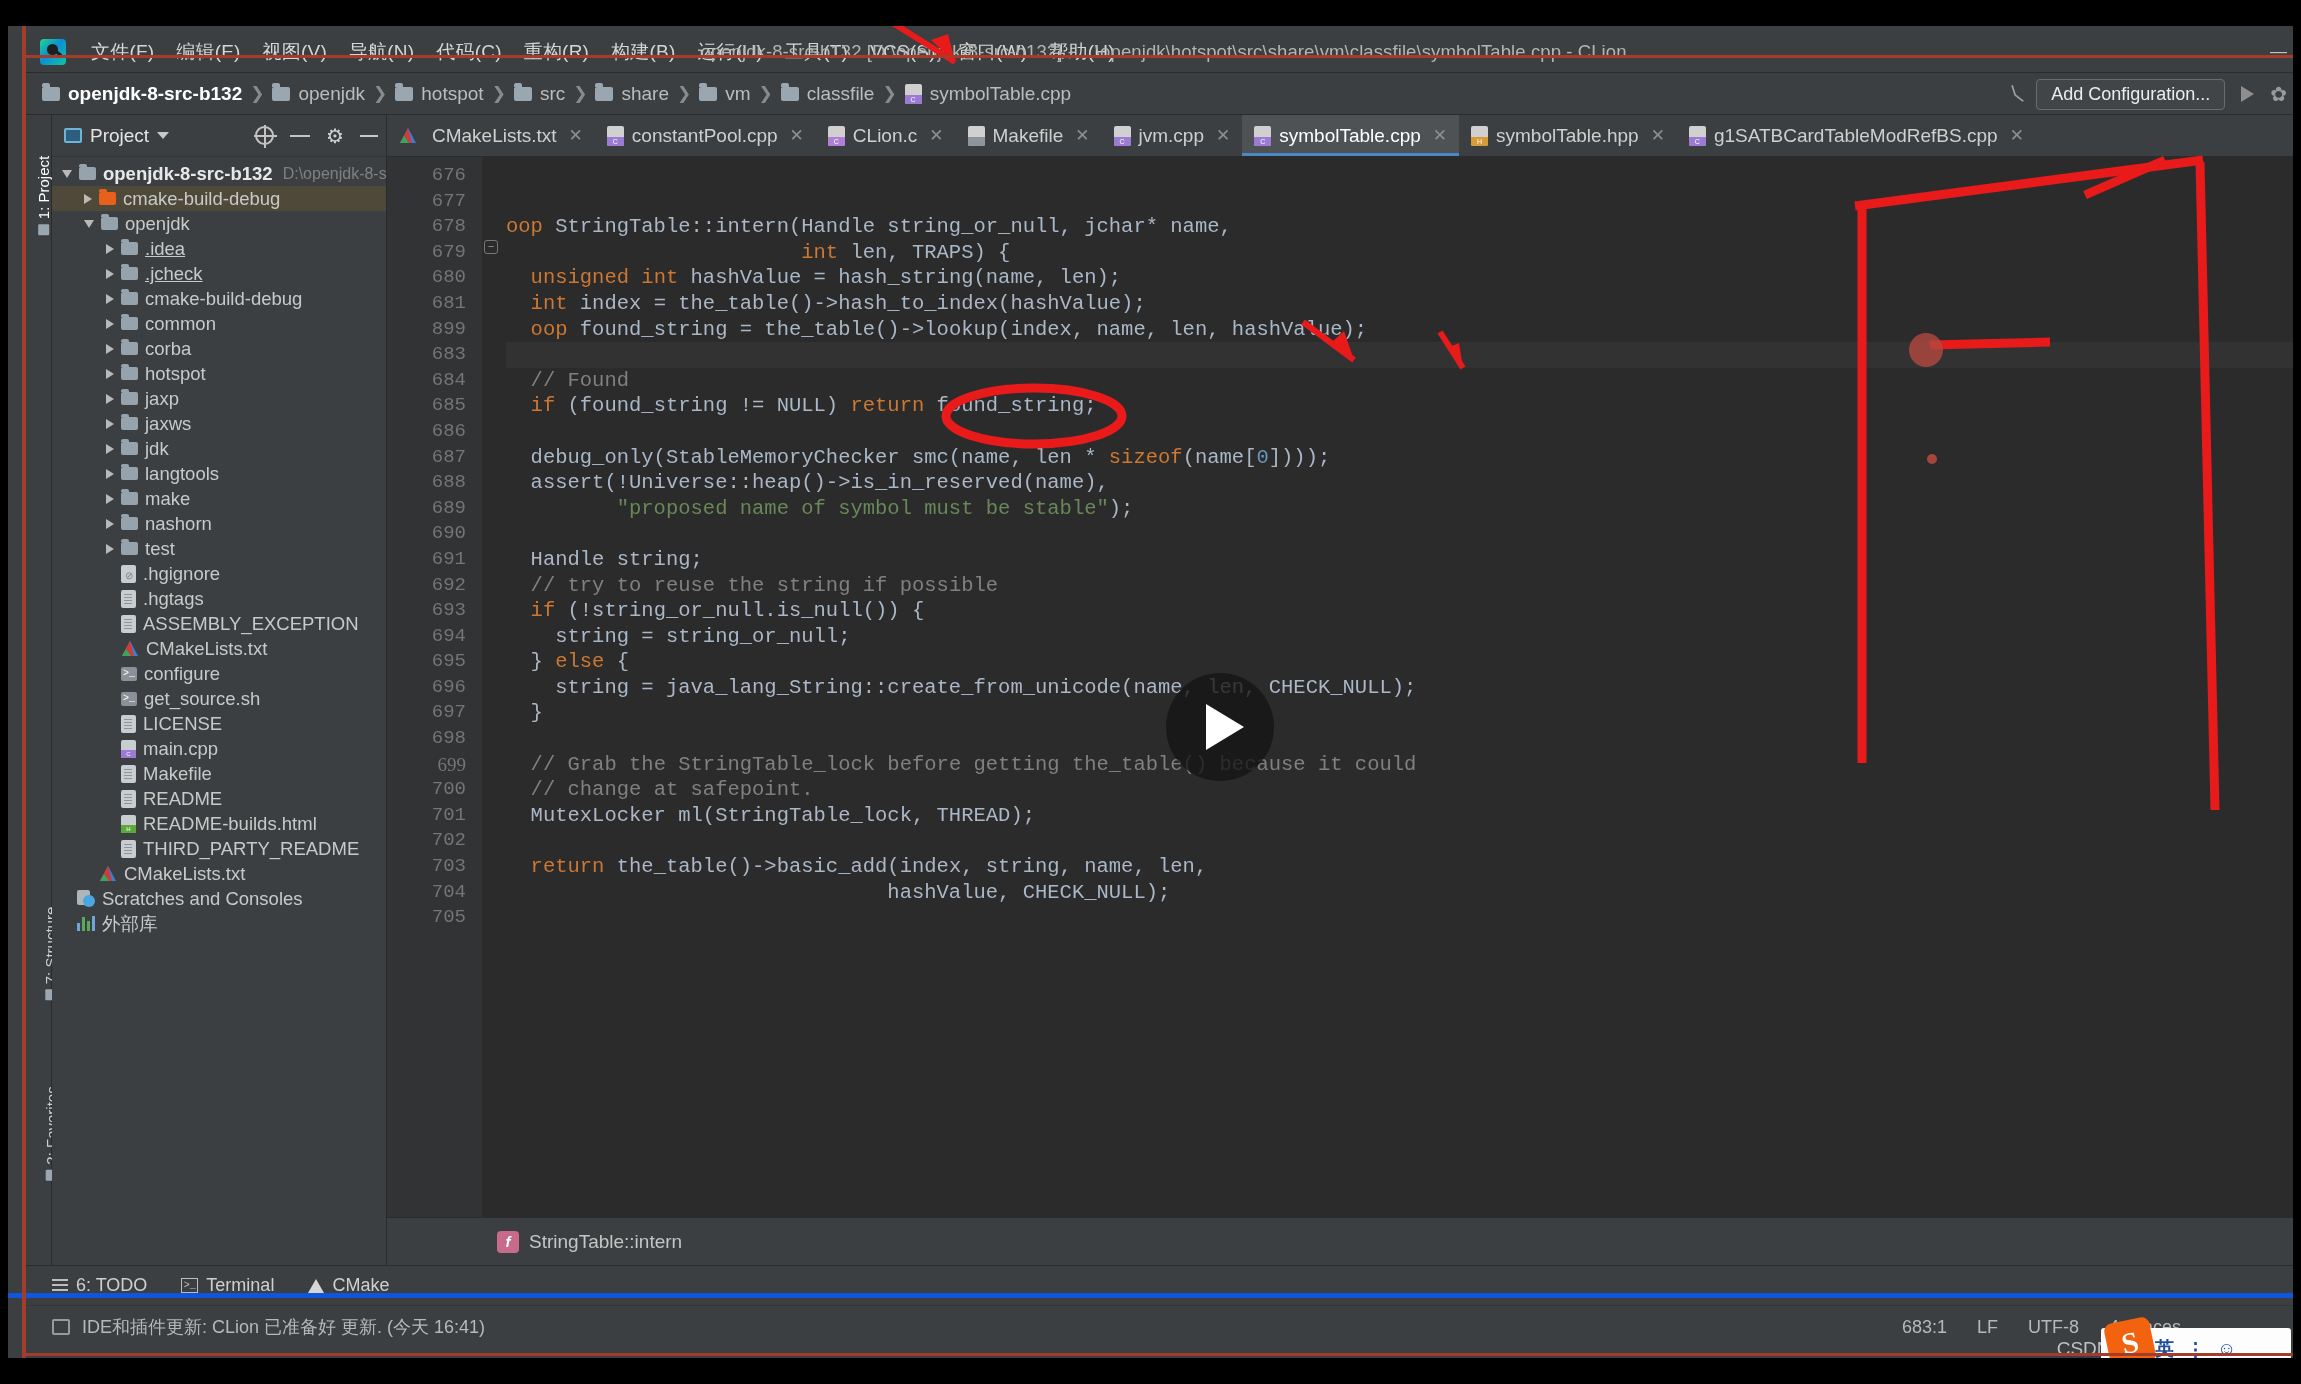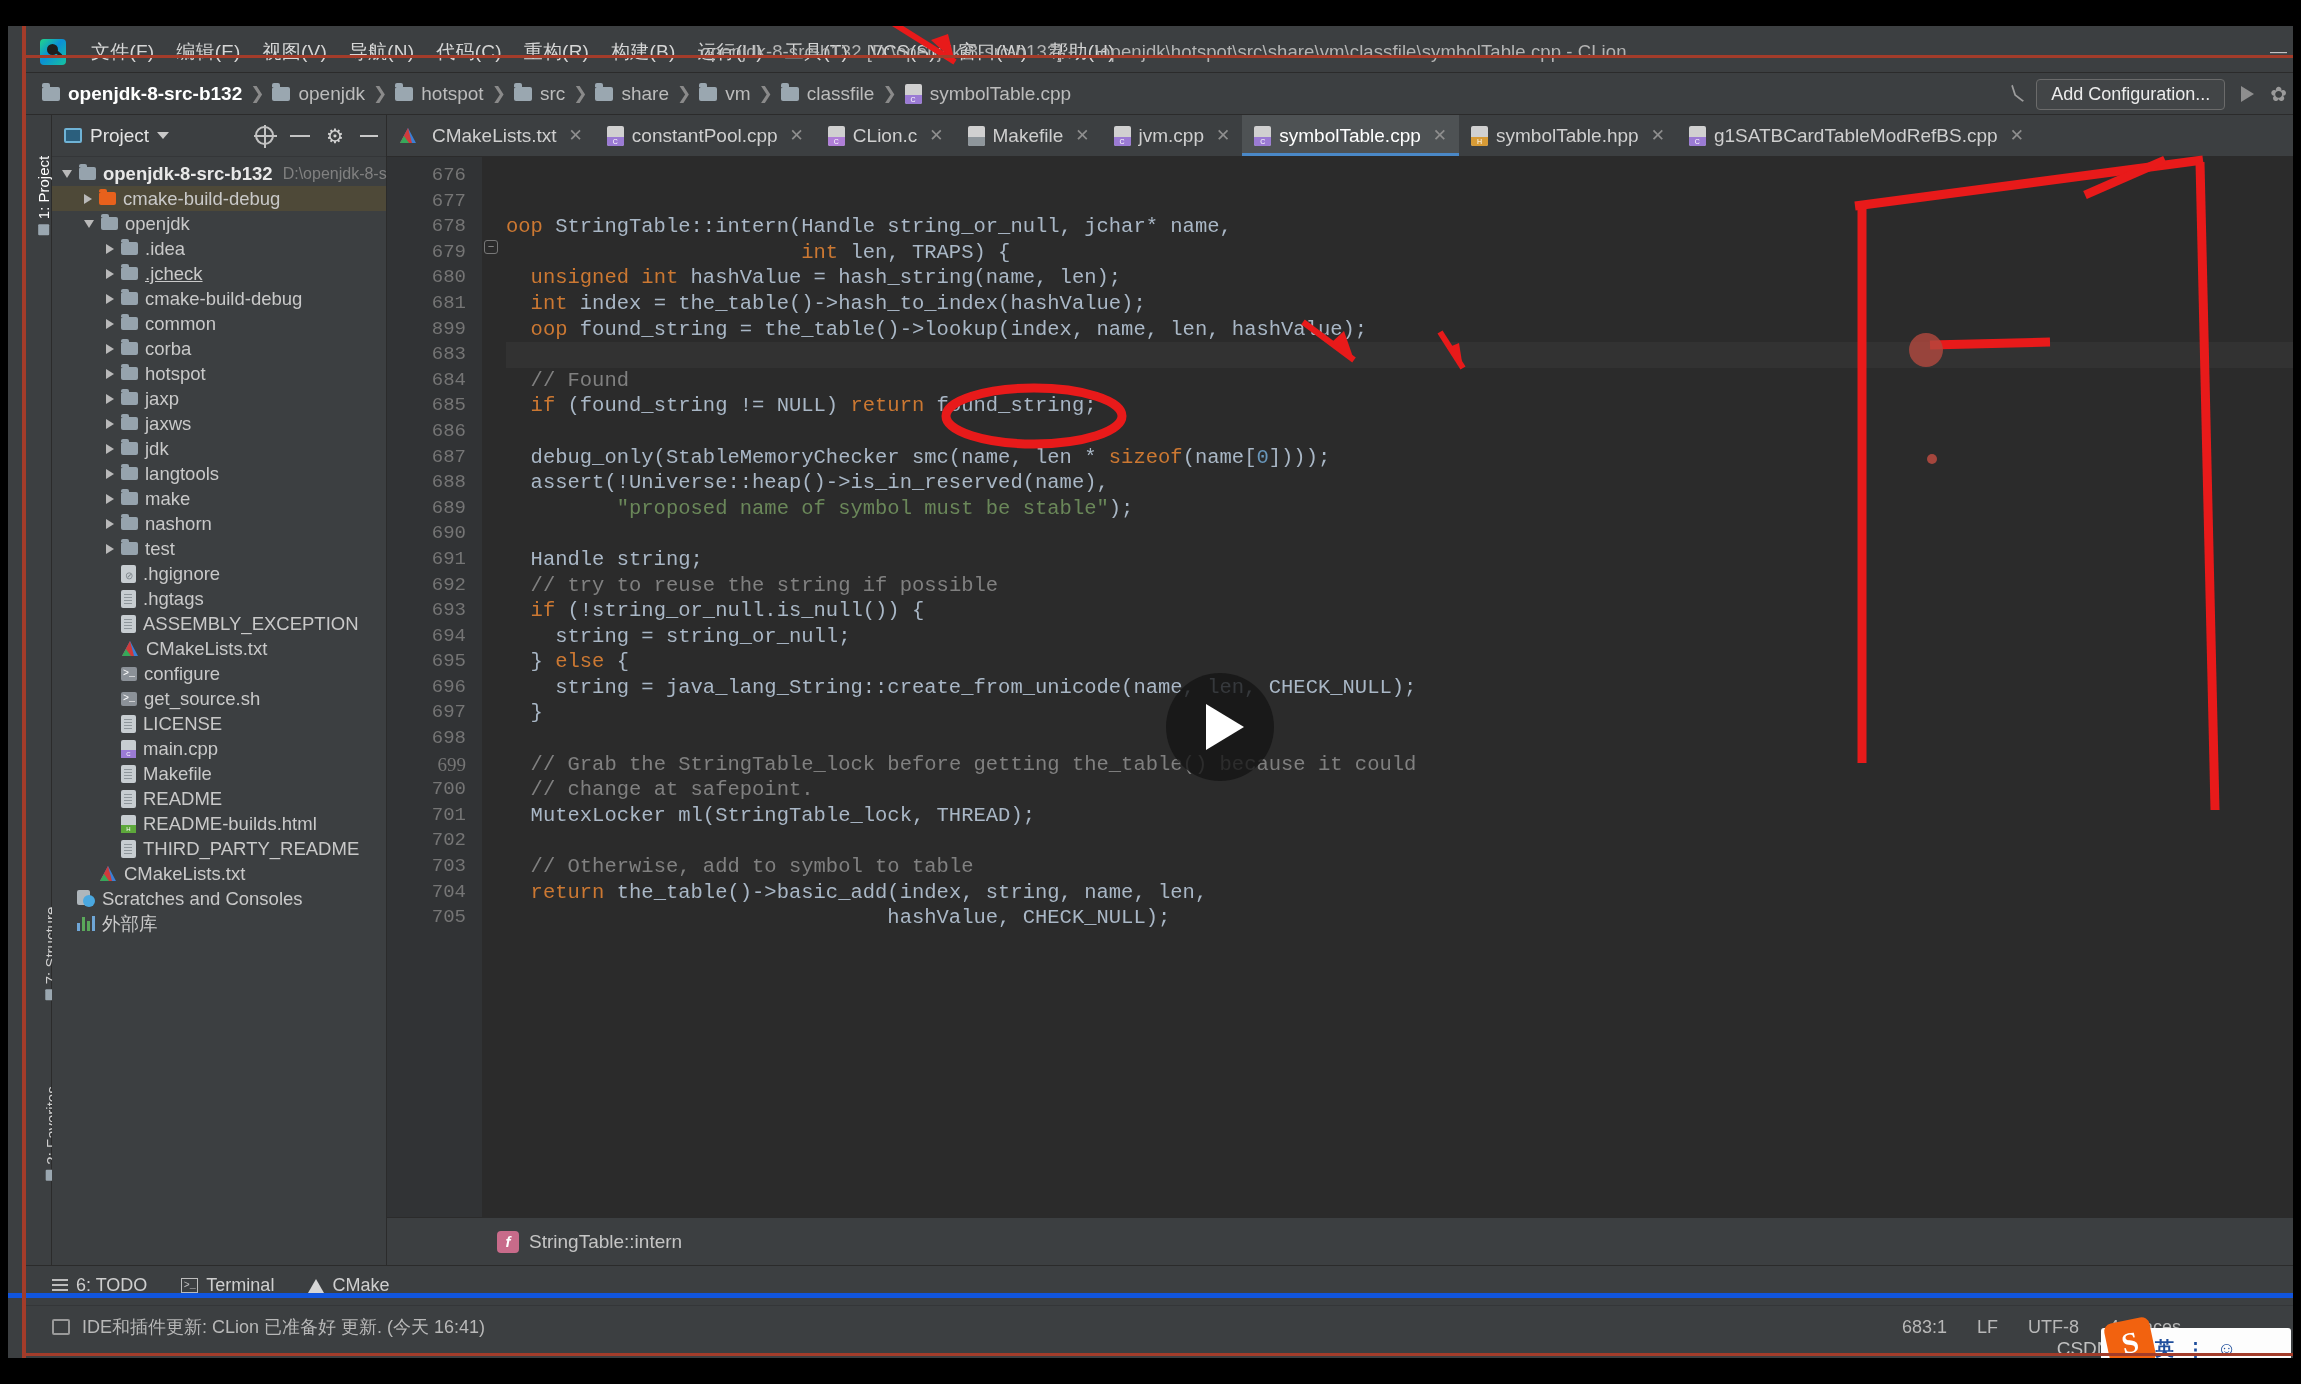--- a/index.html
+++ b/index.html
@@ -441,21 +441,21 @@
             <div class="trow selected" style="padding-left: 32px;">
               <span class="arrow-r"></span>
               <span class="fico orange"></span>
               <span class="tlabel">cmake-build-debug</span>
             </div>
             <div class="trow" style="padding-left: 32px;">
               <span class="arrow-d"></span>
               <span class="fico"></span>
               <span class="tlabel">openjdk</span>
             </div>
-            <div class="trow" style="padding-left: 54px;">
+            <div class="trow" style="padding-left: 54px; text-decoration: underline;">
               <span class="arrow-r"></span>
               <span class="fico"></span>
               <span class="tlabel">.idea</span>
             </div>
             <div class="trow" style="padding-left: 54px; text-decoration: underline;">
               <span class="arrow-r"></span>
               <span class="fico"></span>
               <span class="tlabel">.jcheck</span>
             </div>
             <div class="trow" style="padding-left: 54px;">
@@ -715,21 +715,20 @@
               <div class="cline">  <span class="kw">if</span> (!string_or_null.is_null()) {</div>
               <div class="cline">    string = string_or_null;</div>
               <div class="cline">  } <span class="kw">else</span> {</div>
               <div class="cline">    string = java_lang_String::create_from_unicode(name, len, CHECK_NULL);</div>
               <div class="cline">  }</div>
               <div class="cline">&nbsp;</div>
               <div class="cline">  <span class="cmt">// Grab the StringTable_lock before getting the_table() because it could</span></div>
               <div class="cline">  <span class="cmt">// change at safepoint.</span></div>
               <div class="cline">  MutexLocker ml(StringTable_lock, THREAD);</div>
               <div class="cline">&nbsp;</div>
-              <div class="cline">  <span class="cmt">// Otherwise, add to symbol to table</span></div>
               <div class="cline">  <span class="kw">return</span> the_table()-&gt;basic_add(index, string, name, len,</div>
               <div class="cline">                               hashValue, CHECK_NULL);</div>
             </div>
         </div>
 
         <div class="ed-breadcrumb">
           <span class="fn-badge">f</span>
           <span class="ed-bc-text">StringTable::intern</span>
         </div>
       </div>

